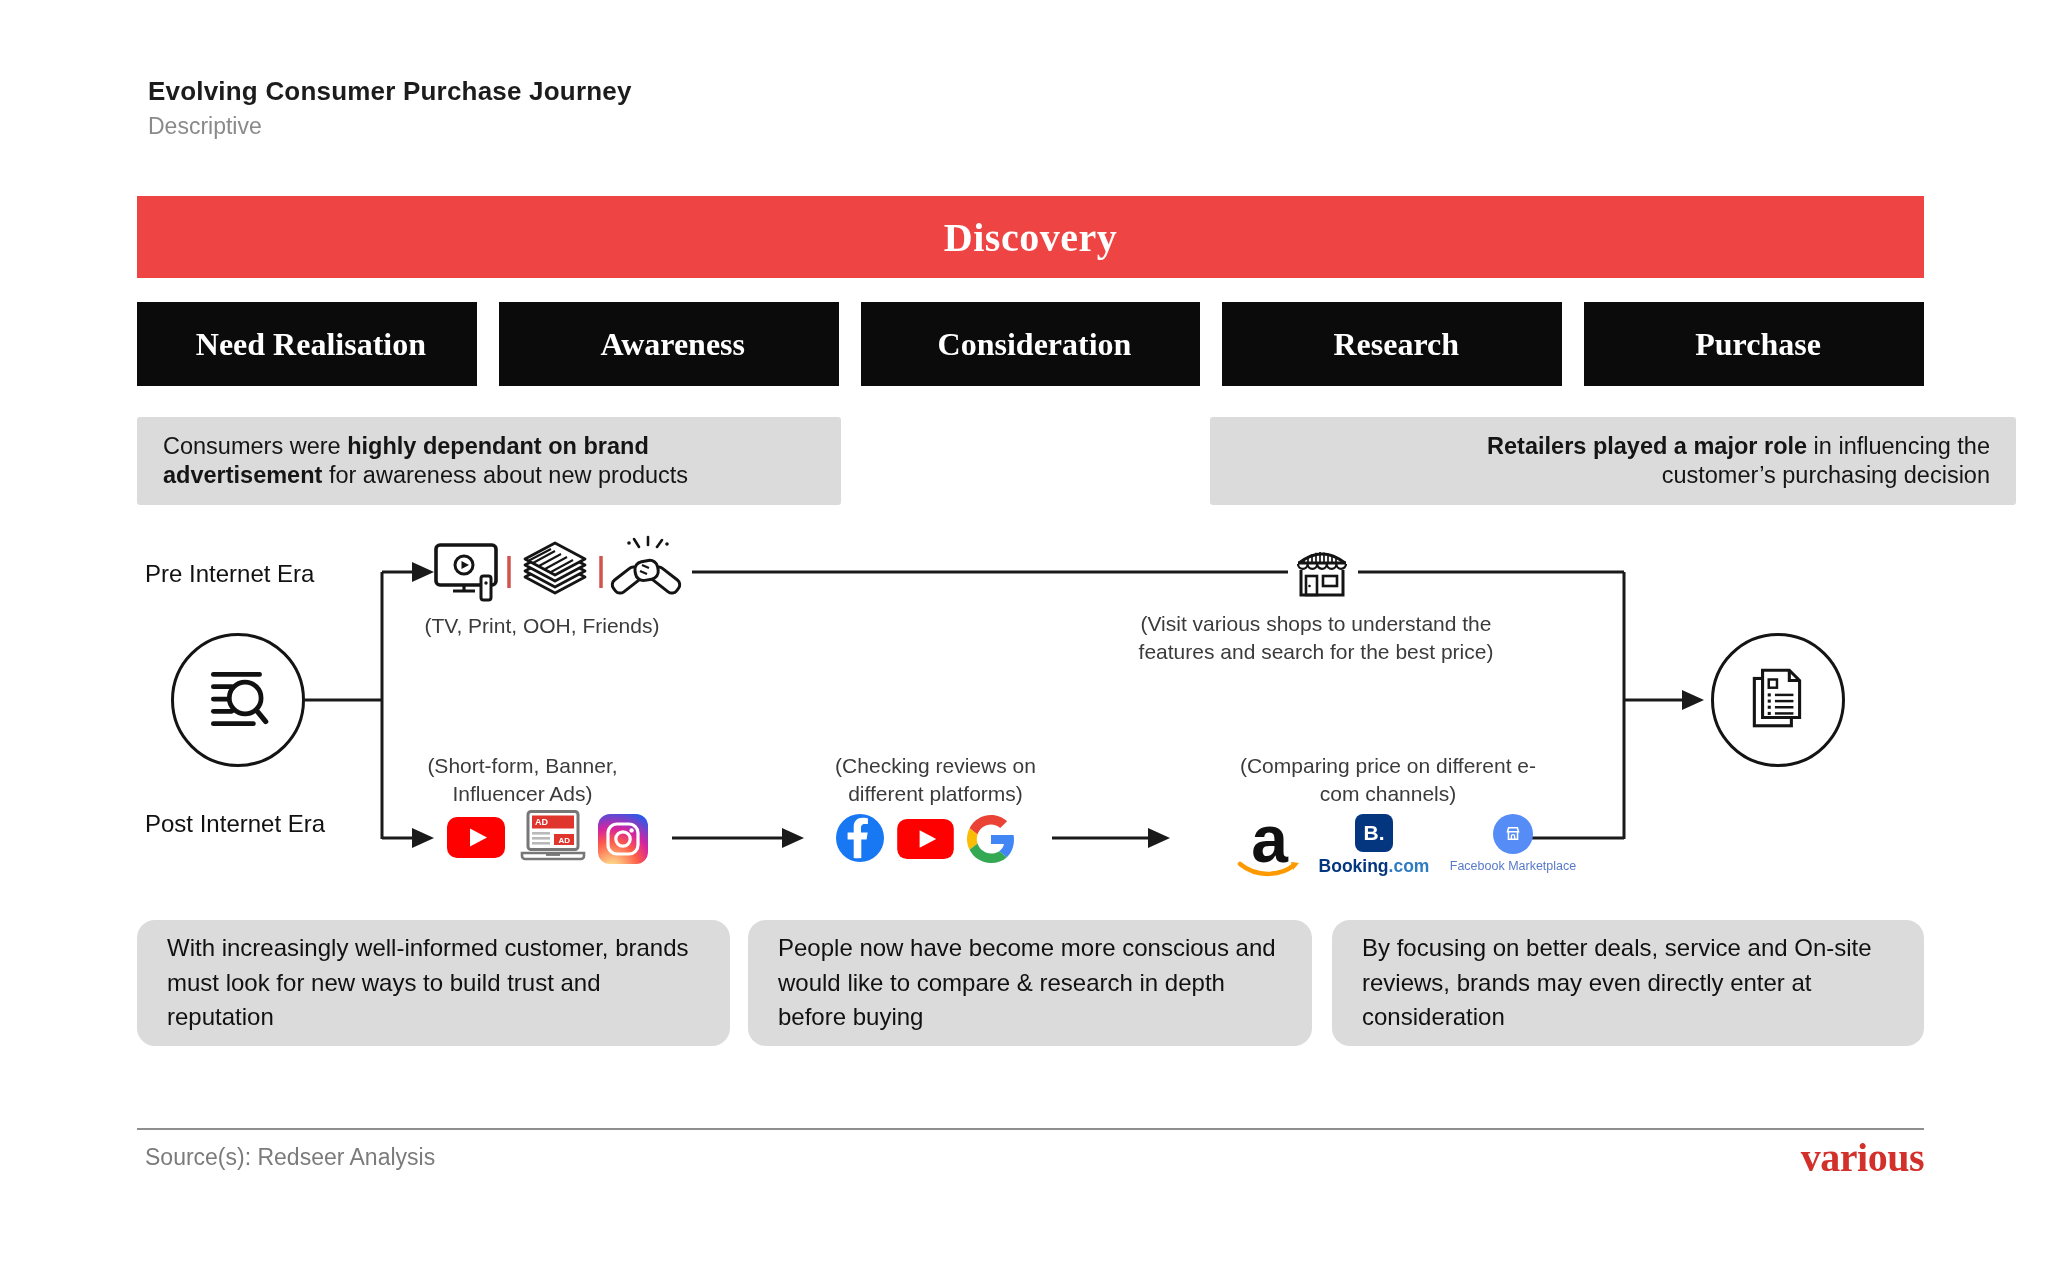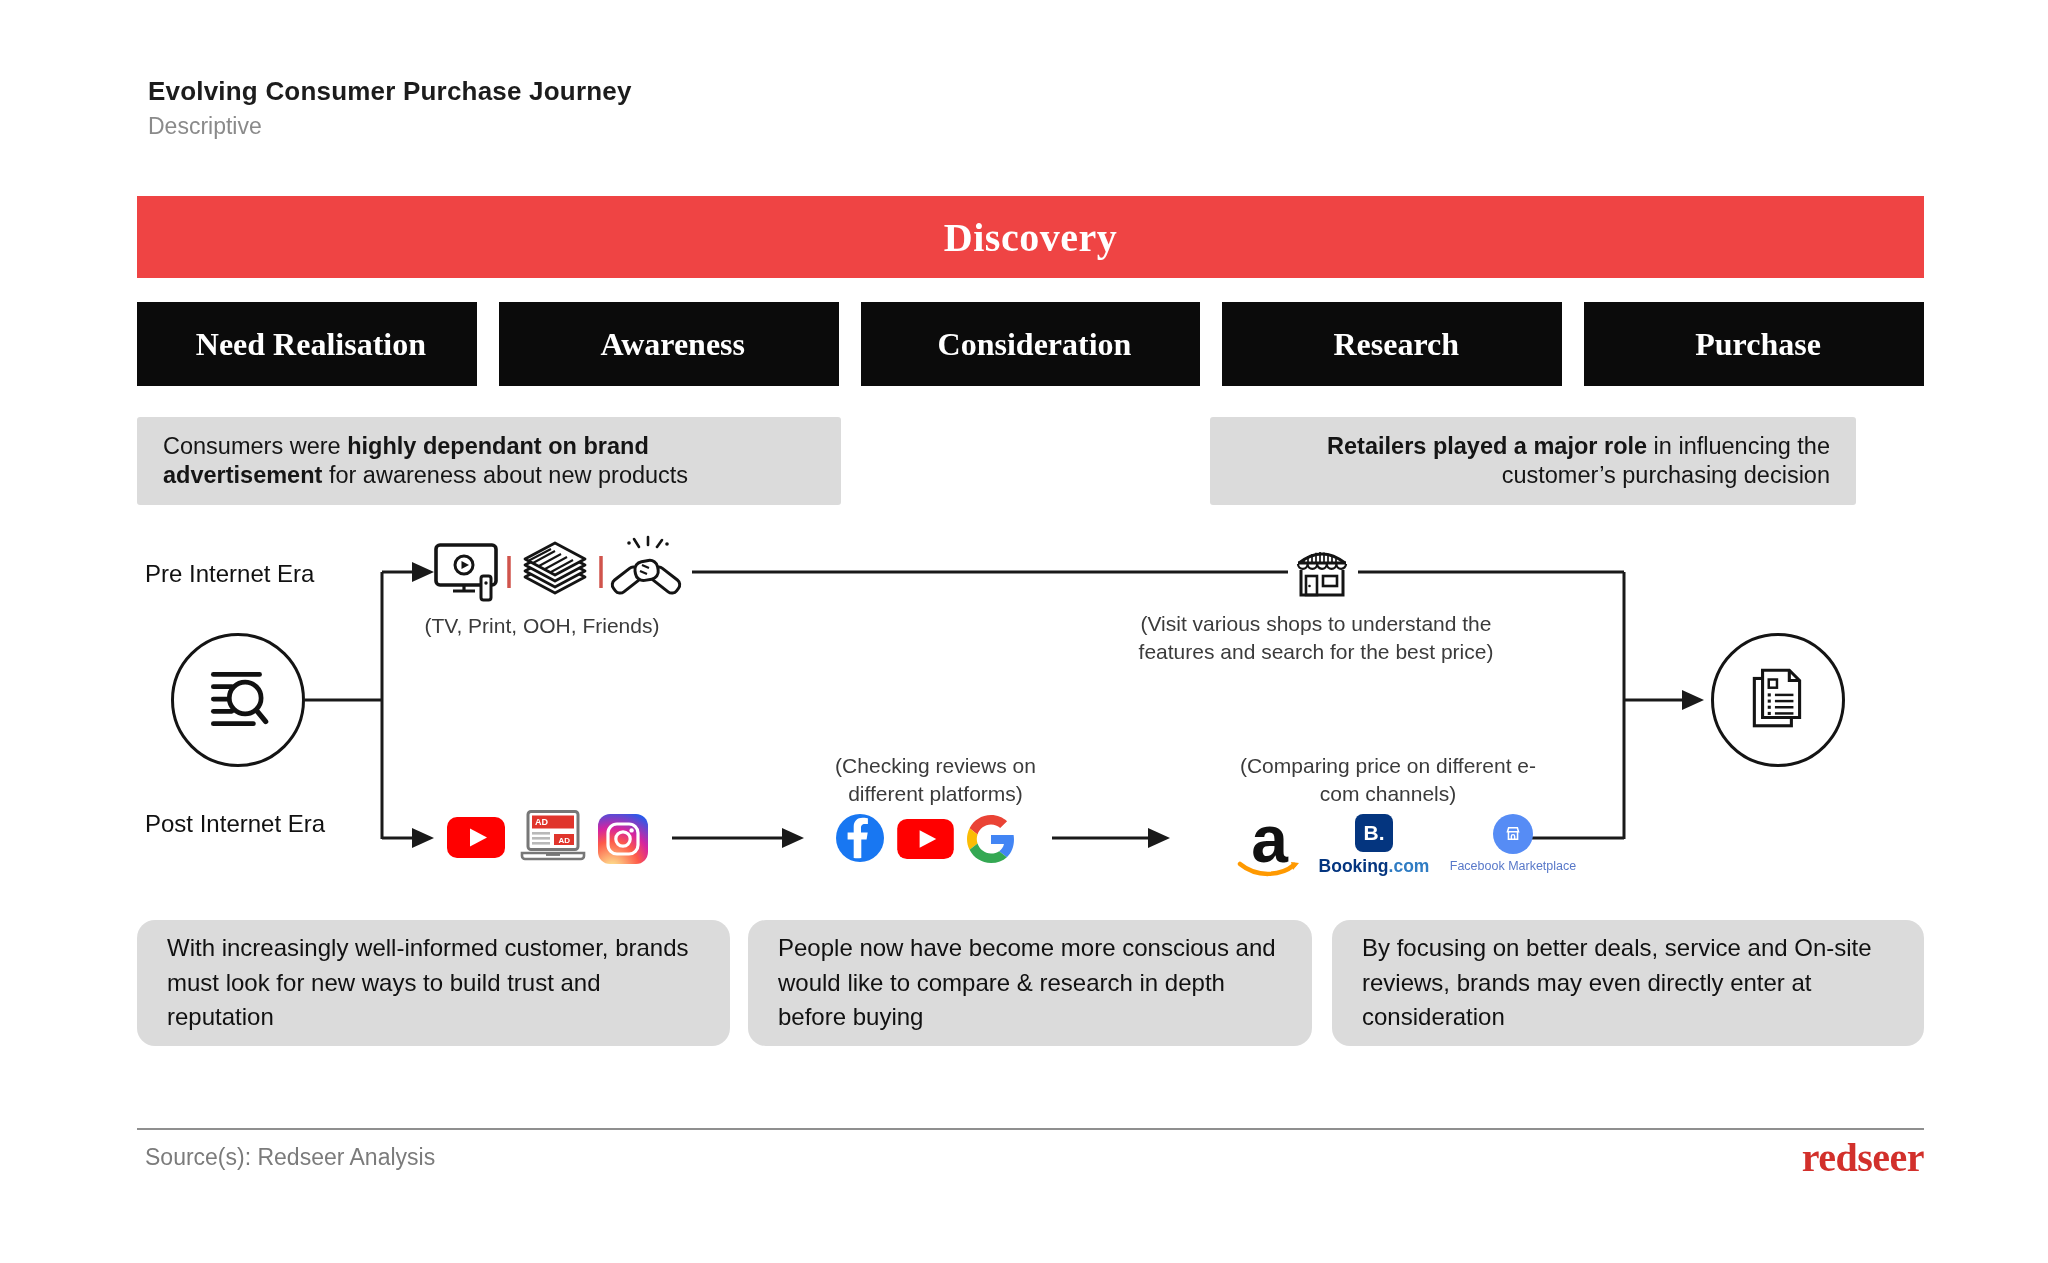--- a/index.html
+++ b/index.html
@@ -18,21 +18,21 @@
   .banner span{ font-family:"Liberation Serif", serif; font-weight:700; font-size:40px; color:#fff; letter-spacing:.5px;}
 
   
   .stages{ position:absolute; left:137px; top:302px; width:1787px; height:84px; display:flex; gap:22px; }
   .stage{ flex:1; background:#0B0B0B; color:#fff; display:flex; align-items:center; justify-content:center;padding-left:8px; }
   .stage span{ font-family:"Liberation Serif", serif; font-weight:700; font-size:32px; }
 
   
   .insight{ position:absolute; top:417px; height:88px; background:#DBDBDB; display:flex; align-items:center; border-radius:3px;}
   .insight.l{ left:137px; width:704px; padding-left:26px;}
-  .insight.r{ left:1210px; width:646px; justify-content:flex-end; padding-right:26px; text-align:right;}
+  .insight.r{ left:1210px; width:806px; justify-content:flex-end; padding-right:26px; text-align:right;}
   .insight p{ font-size:23.5px; line-height:1.23; max-width:580px; color:#151515;}
   .insight b{ font-weight:700; }
 
   
   .era{ position:absolute; left:145px; font-size:24px; color:#111; }
 
   
   .bigcircle{ position:absolute; width:134px; height:134px; border:3px solid #141414; border-radius:50%;
               display:flex; align-items:center; justify-content:center; background:#fff;}
 
@@ -218,20 +218,21 @@
       <path d="M6 20 h48" stroke="#141414" stroke-width="3" fill="none"></path>
       <path d="M6 21 a4.8 4.8 0 0 0 9.6 0 a4.8 4.8 0 0 0 9.6 0 a4.8 4.8 0 0 0 9.6 0 a4.8 4.8 0 0 0 9.6 0 a4.8 4.8 0 0 0 9.6 0" fill="none" stroke="#141414" stroke-width="2.2"></path>
       <path d="M9 27 v25 h42 v-25" fill="none" stroke="#141414" stroke-width="3"></path>
       <rect x="14" y="33" width="11" height="19" fill="none" stroke="#141414" stroke-width="2.6"></rect>
       <circle cx="17.5" cy="43" r="1.3" fill="#141414"></circle>
       <rect x="31" y="33" width="14" height="10" fill="none" stroke="#141414" stroke-width="2.6"></rect>
     </svg>
   </div>
   <div class="cap" style="left:1136px; top:610px; width:360px;">(Visit various shops to understand the features and search for the best price)</div>
 
+  <div class="cap" style="left:400px; top:752px; width:245px;">(Short-form, Banner, Influencer Ads)</div>
   <div class="icon" style="left:447px; top:817px;">
     <svg width="58" height="41" viewBox="0 0 58 41">
       <rect width="58" height="41" rx="10" fill="#FF0000"></rect>
       <polygon points="23,11.5 40,20.5 23,29.5" fill="#fff"></polygon>
     </svg>
   </div>
   <div class="icon" style="left:519px; top:810px;">
     <svg width="68" height="52" viewBox="0 0 68 52">
       <rect x="9" y="1.5" width="50" height="38" rx="3" fill="#fff" stroke="#777" stroke-width="3"></rect>
       <rect x="13" y="5.5" width="42" height="13" fill="#E0352C"></rect>
@@ -328,15 +329,15 @@
   </div>
   <div class="take t2">
     <p>People now have become more conscious and would like to compare &amp; research in depth before buying</p>
   </div>
   <div class="take t3">
     <p>By focusing on better deals, service and On-site reviews, brands may even directly enter at consideration</p>
   </div>
 
   <div class="rule"></div>
   <div class="src">Source(s): Redseer Analysis</div>
-  <div class="logo">redseer</div>
+  <div class="logo">various</div>
 
 </div>
 
 </body></html>

